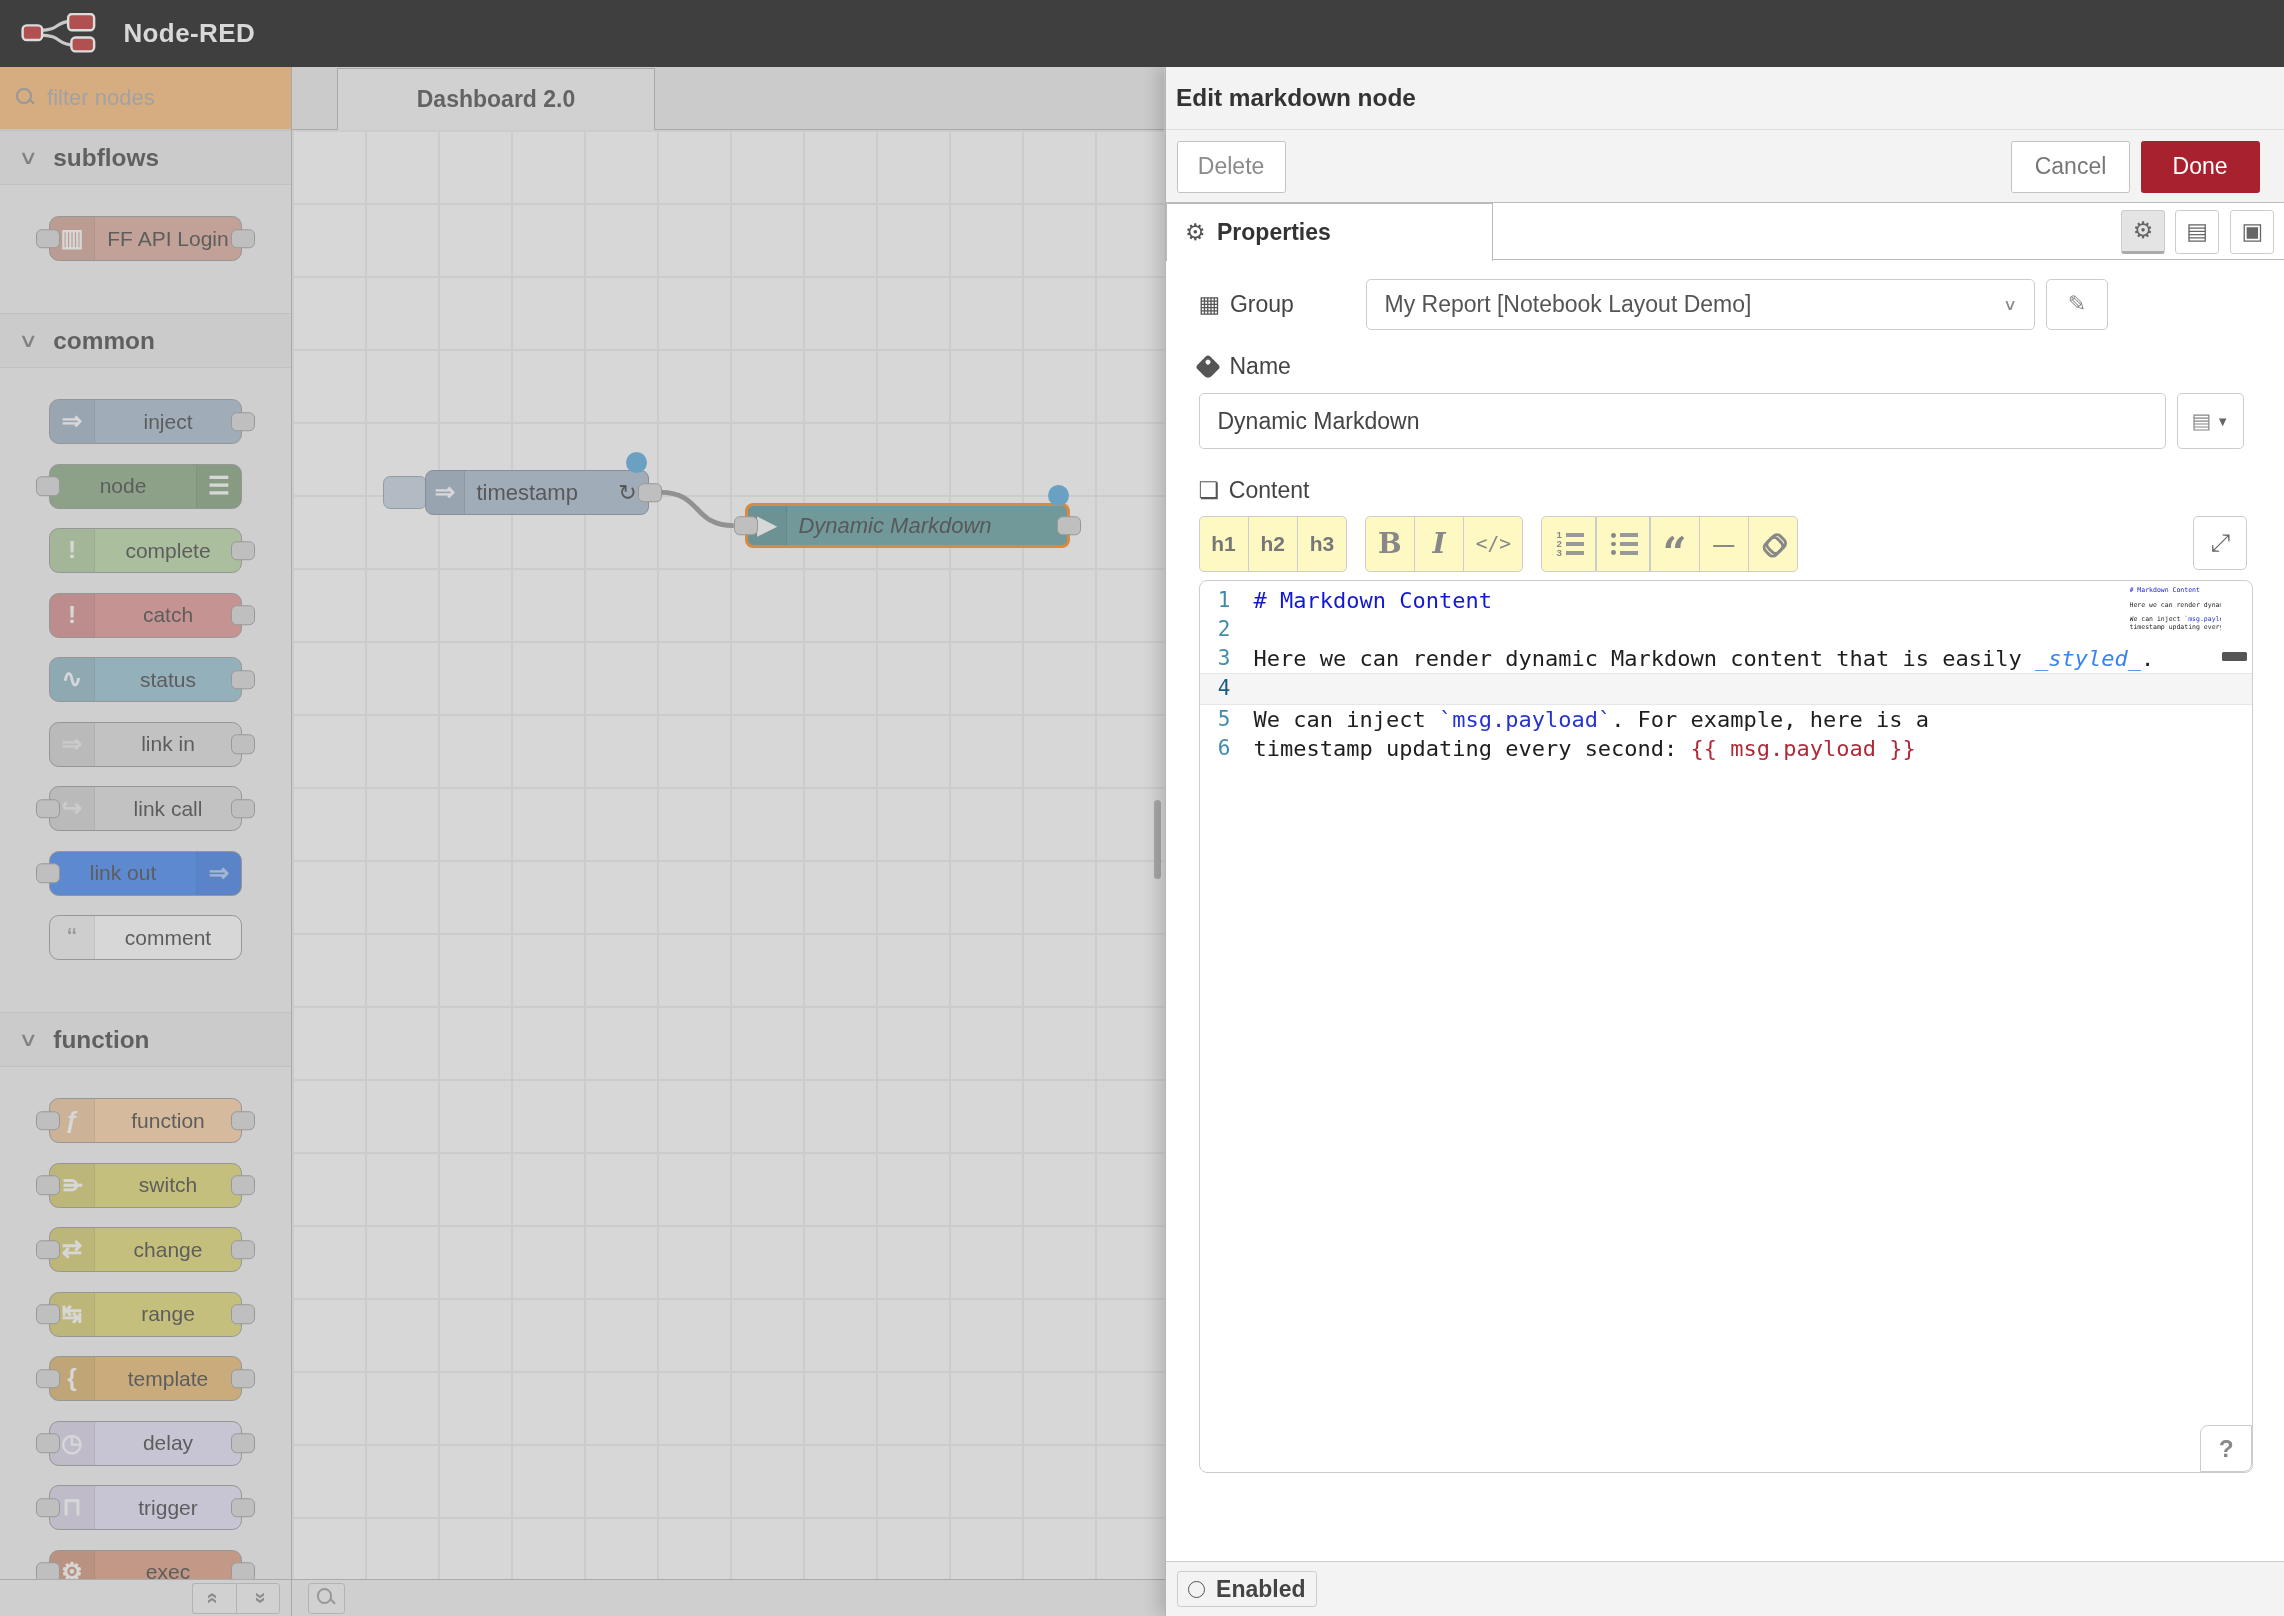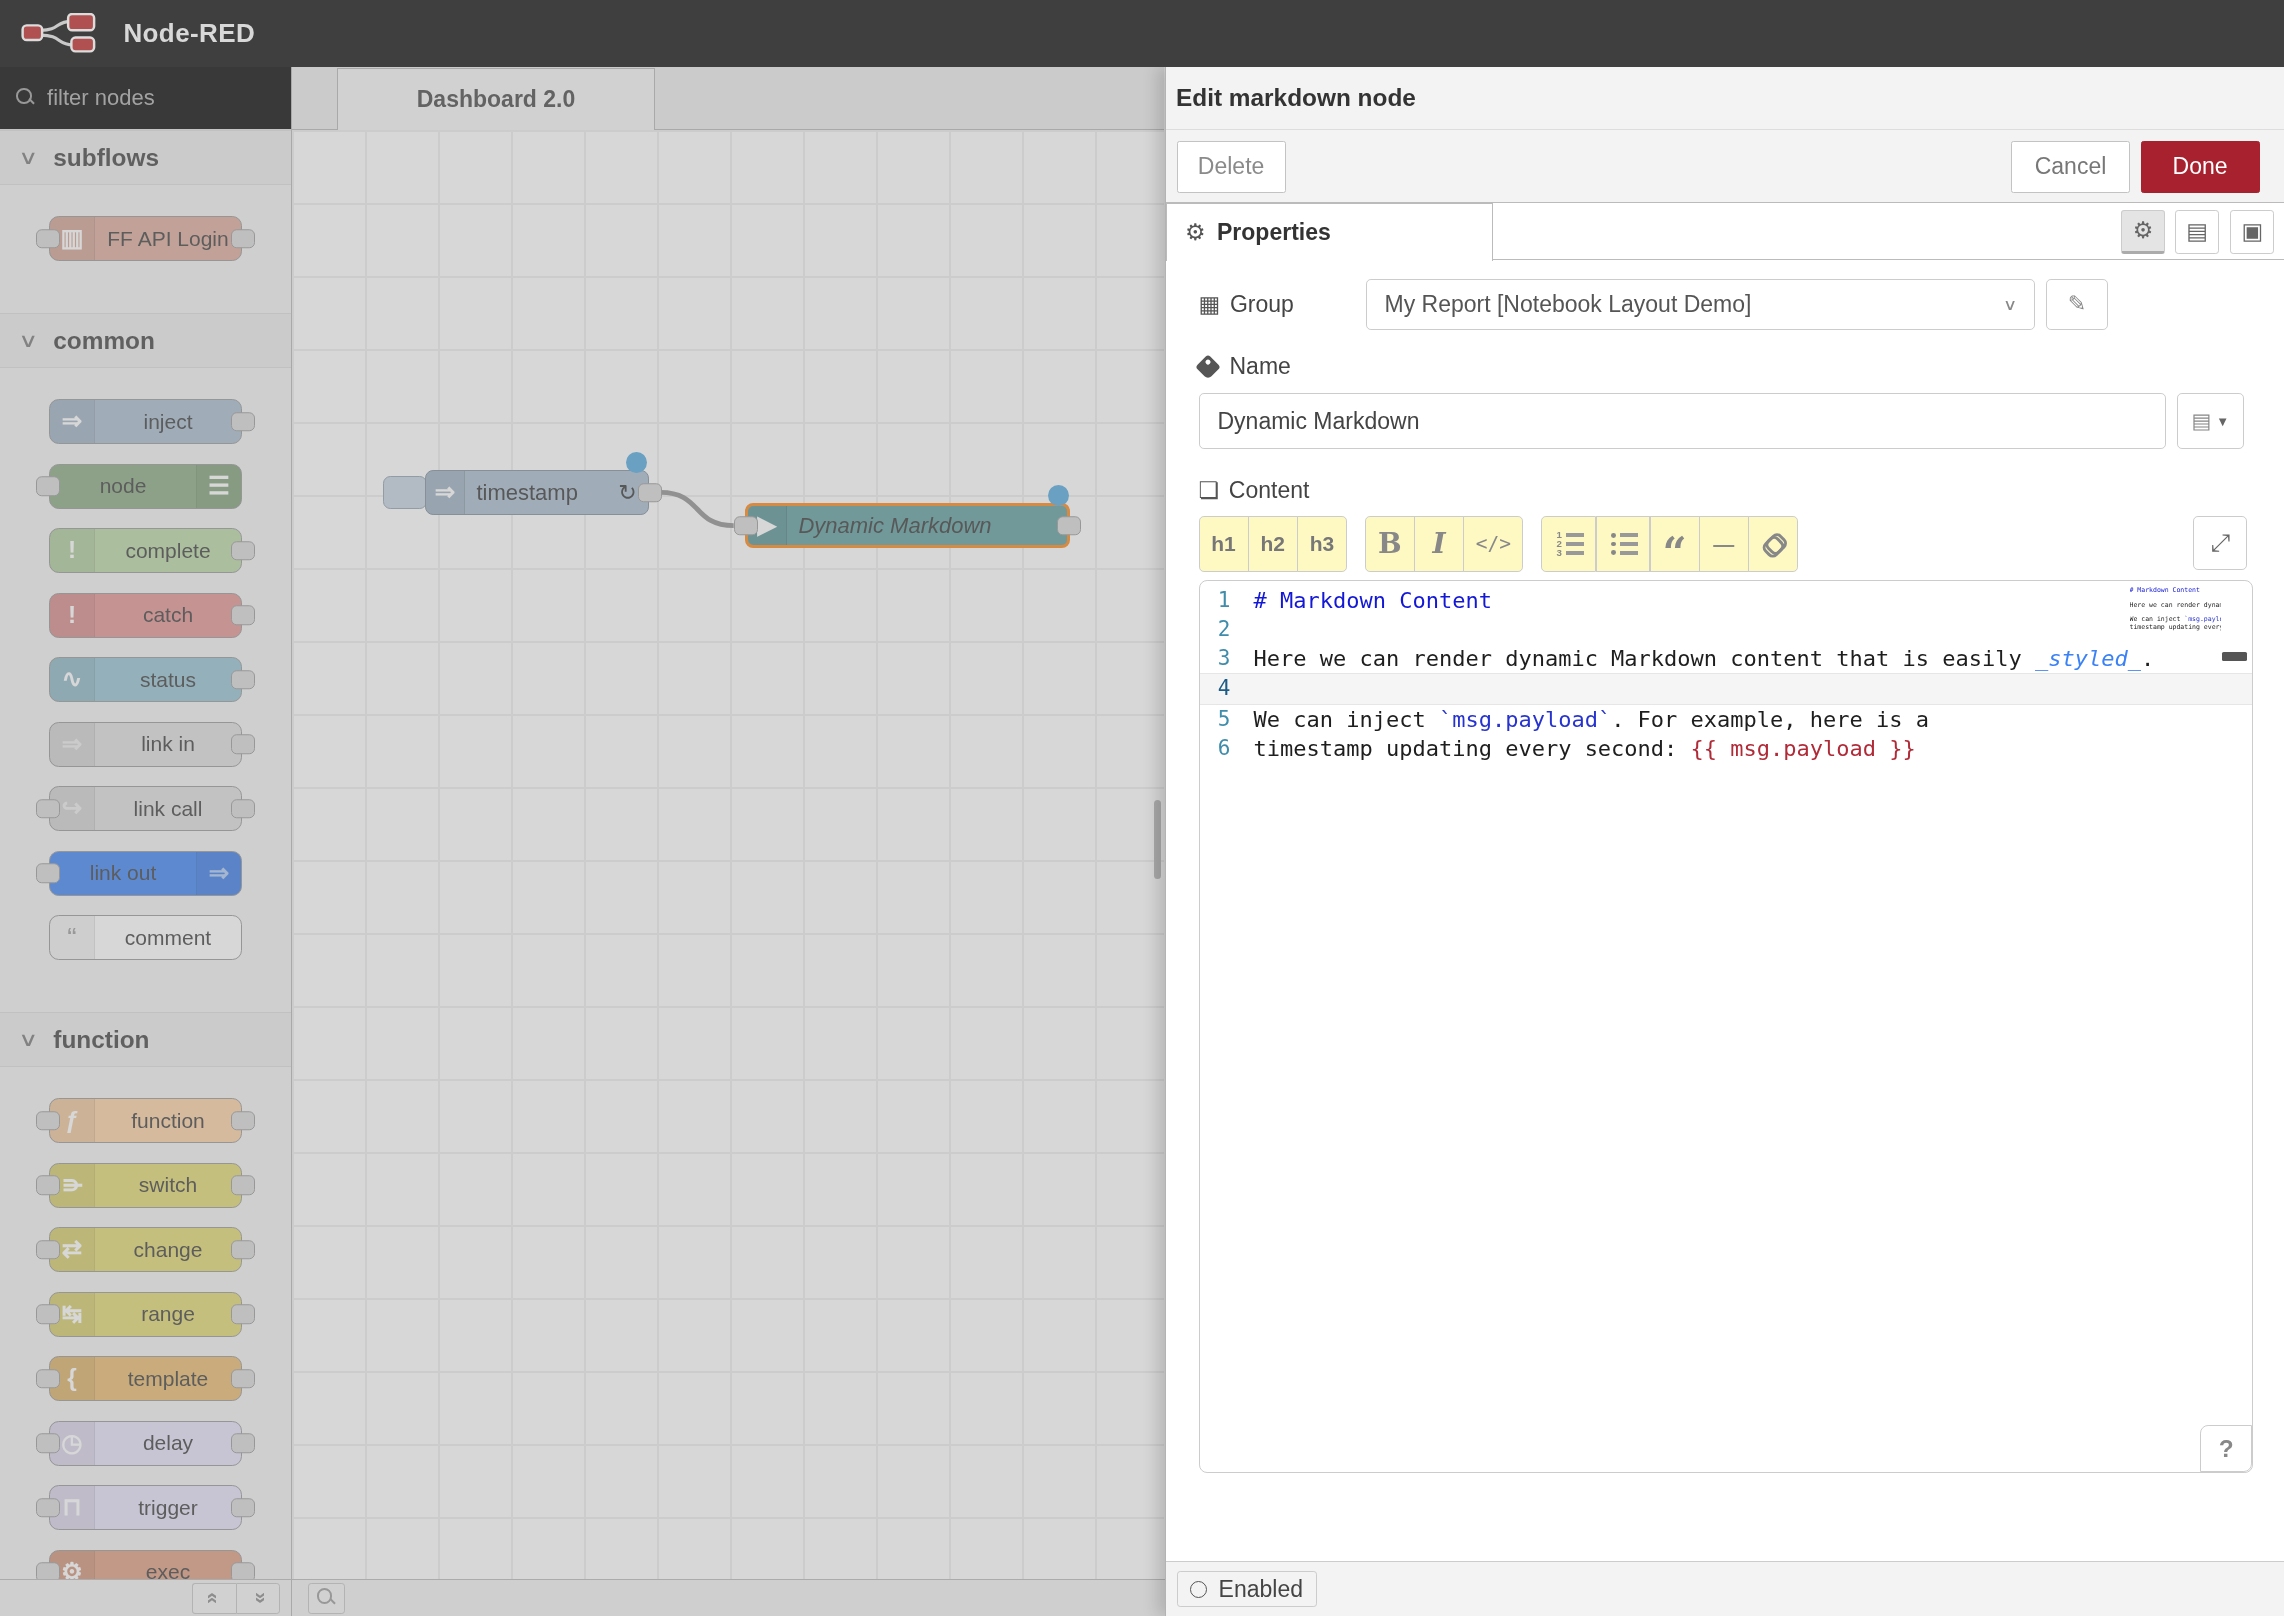--- a/index.html
+++ b/index.html
@@ -5,21 +5,21 @@
   * { margin:0; padding:0; box-sizing:border-box; }
   body { font-family:"Liberation Sans", sans-serif; background:#888; }
   .page { position:relative; width:2284px; height:1616px; background:#fff; overflow:hidden; }
 
   
   .app-header { position:absolute; left:0; top:0; right:0; height:67px; background:#3f3f3f; display:flex; align-items:center; padding-left:21px; z-index:10; }
   .app-title { color:#d8d8d8; font-size:26px; font-weight:600; margin-left:11.4px; letter-spacing:0.4px; }
 
   
   .palette { position:absolute; left:0; top:67px; bottom:37px; width:292px; background:#f3f3f3; border-right:0.8px solid #b5b5b5; z-index:1; overflow:hidden; }
-  .palette-search { height:63px; background:#000000; border-bottom:1.6px solid #e2e2e2; display:flex; align-items:center; padding:0 16.2px; }
+  .palette-search { height:63px; background:#fdba74; border-bottom:1.6px solid #e2e2e2; display:flex; align-items:center; padding:0 16.2px; }
   .palette-search input { border:none; outline:none; background:transparent; font-size:22px; color:#666; margin-left:11.4px; width:203px; font-family:"Liberation Sans",sans-serif; }
   .palette-search input::placeholder { color:#aaa; }
   .mag-icon { position:relative; width:19.5px; height:19.5px; flex:none; }
   .mag-icon::before { content:""; position:absolute; left:0; top:0; width:11.4px; height:11.4px; border:2.4px solid #999; border-radius:50%; }
   .mag-icon::after { content:""; position:absolute; left:12.2px; top:12.2px; width:6.5px; height:2.4px; background:#999; transform:rotate(45deg); }
 
   .cat-header { height:55px; background:#ececec; border-top:0.8px solid #dcdcdc; border-bottom:0.8px solid #dcdcdc; display:flex; align-items:center; padding-left:21px; cursor:pointer; }
   .cat-chevron { color:#777; font-size:19.5px; margin-right:18px; transform:scaleX(1.4); display:inline-block; }
   .cat-label { font-size:24.4px; font-weight:bold; color:#3f3f3f; }
   .cat-body { padding:31px 0 32.5px 0; }
@@ -133,21 +133,21 @@
   .sg-italic { color:#3b82f6; font-style:italic; }
   .sg-code { color:#2733cf; }
   .sg-template { color:#b02a37; }
 
   .minimap { position:absolute; top:6.5px; right:31px; width:91px; height:187px; overflow:hidden; pointer-events:none; }
   .minimap .code-line { height:7.3px; line-height:7.3px; font-size:6.5px; border:none !important; background:none !important; }
   .ruler-marker { position:absolute; right:4.9px; top:71px; width:24.4px; height:9px; background:#555; border-radius:1.6px; }
   .help-btn { position:absolute; right:-0.8px; bottom:-0.8px; width:52px; height:47px; border:0.8px solid #ccc; border-radius:8.1px 0 8.1px 0; background:#fff; color:#888; font-size:24.4px; font-weight:bold; display:flex; align-items:center; justify-content:center; }
 
   .tray-footer { position:absolute; left:0; right:0; bottom:0; height:55px; background:#f3f3f3; border-top:0.8px solid #ccc; display:flex; align-items:center; padding-left:10.6px; }
-  .enabled-btn { width:140px; height:36px; border:0.8px solid #ccc; border-radius:3.2px; background:#f3f3f3; display:flex; align-items:center; justify-content:center; gap:11.4px; cursor:pointer; }
+  .enabled-btn { width:140px; height:36px; border:0.8px solid #ccc; border-radius:3.2px; background:#f3f3f3; display:flex; align-items:center; justify-content:center; gap:11.4px; cursor:pointer;font-weight:bold; }
   .enabled-circle { width:17px; height:17px; border:1.6px solid #555; border-radius:50%; }
   .enabled-btn span.lbl { font-size:23px; color:#444; }
 </style>
 </head>
 <body>
 
 <div class="page">
 
   <header class="app-header">
     <svg width="91" height="41" viewBox="0 0 112 50">

